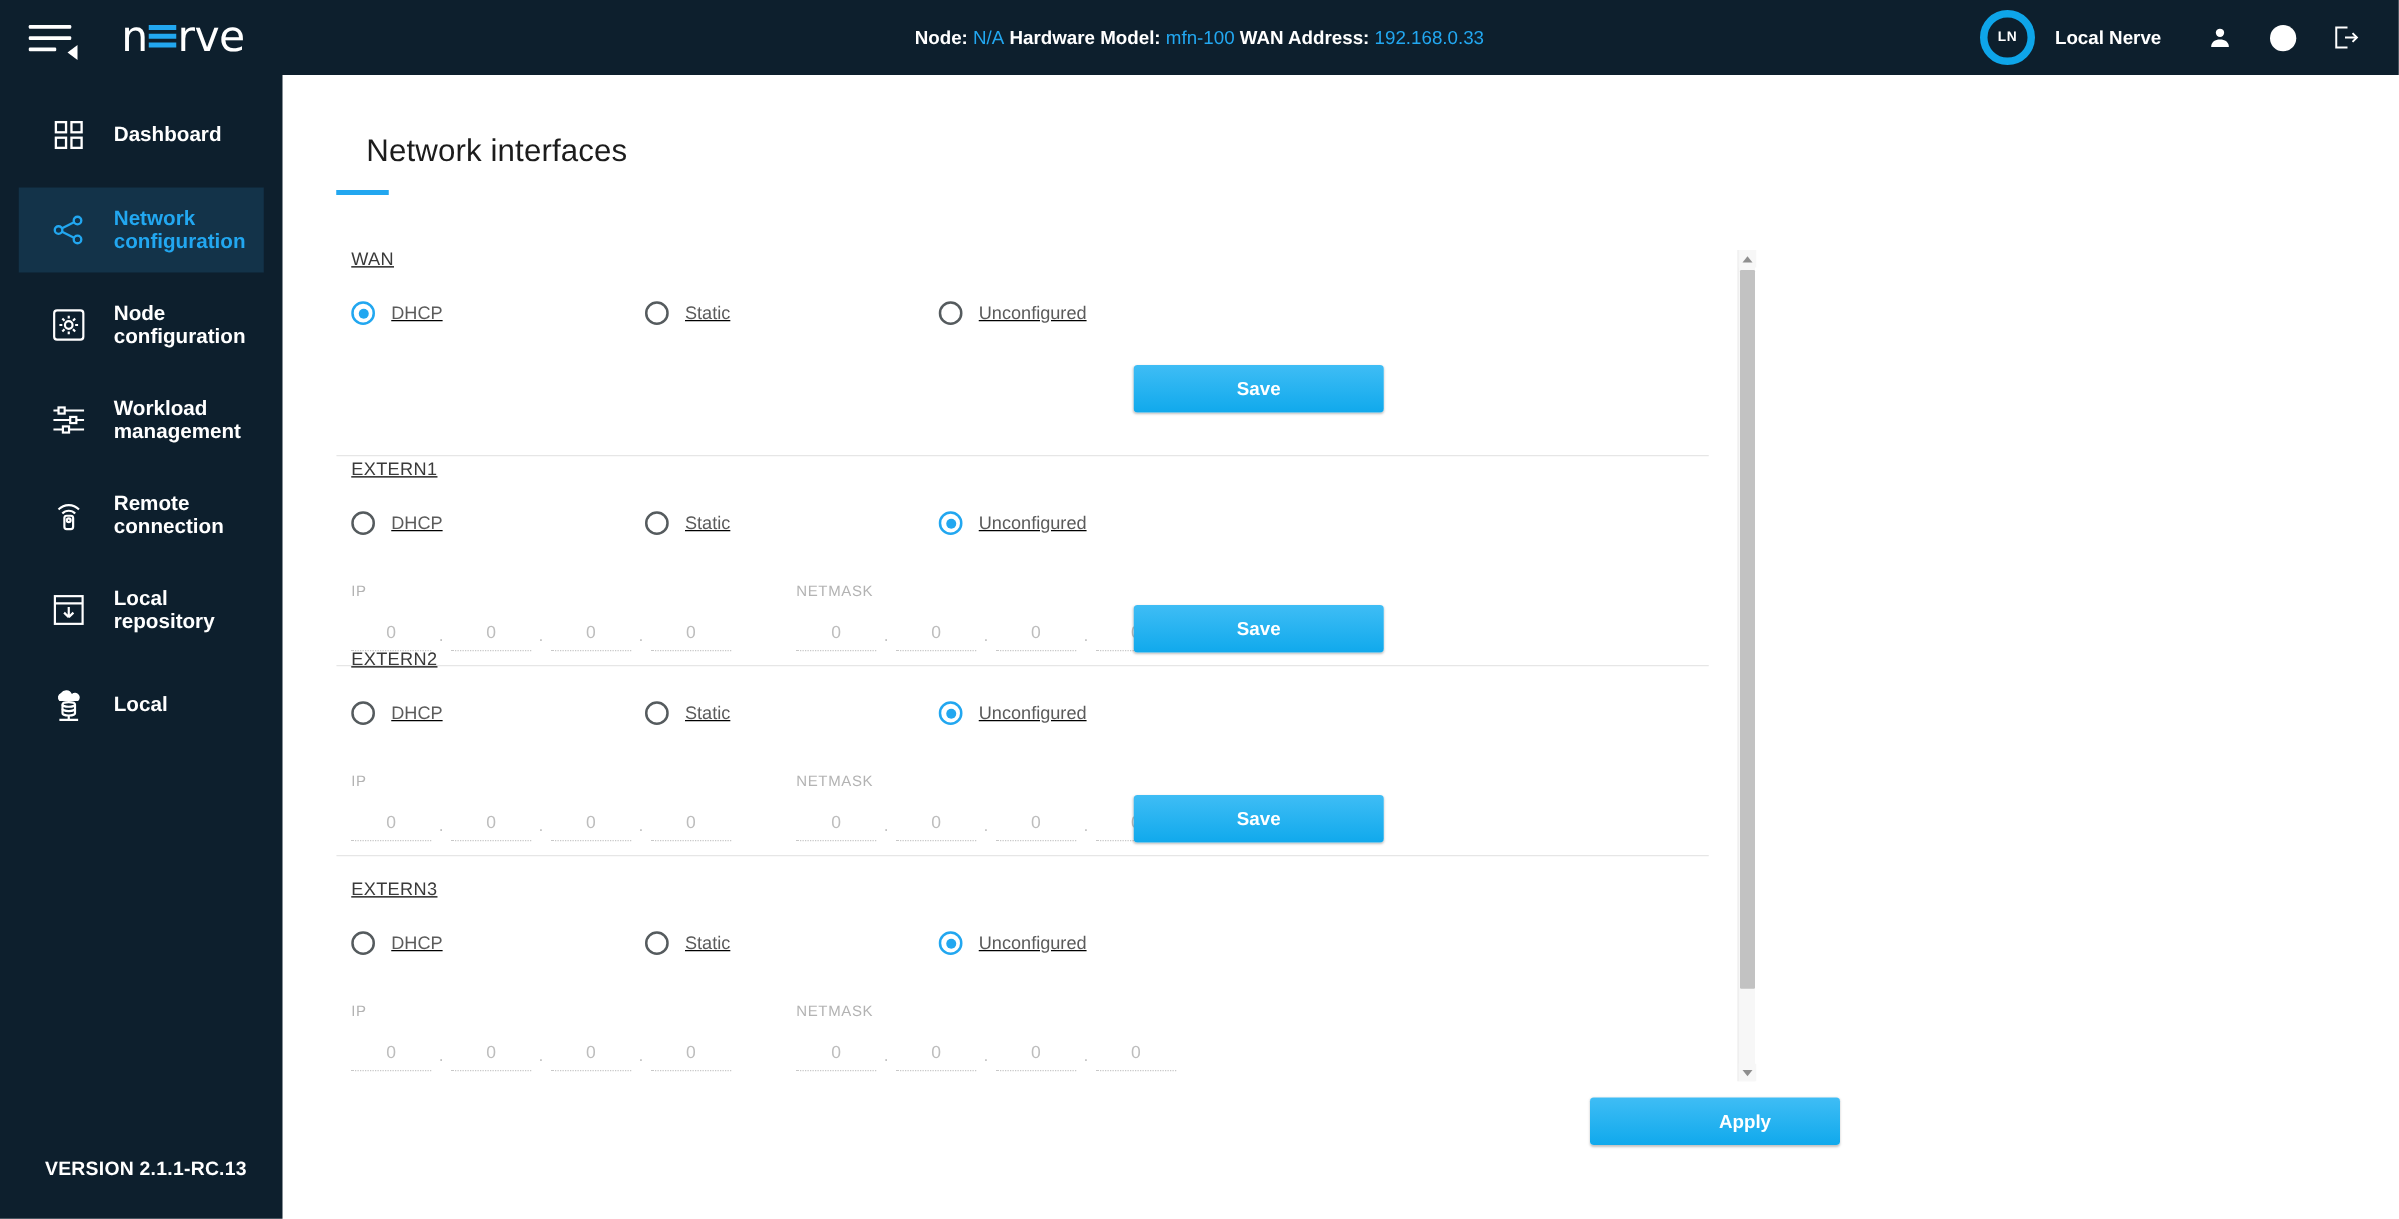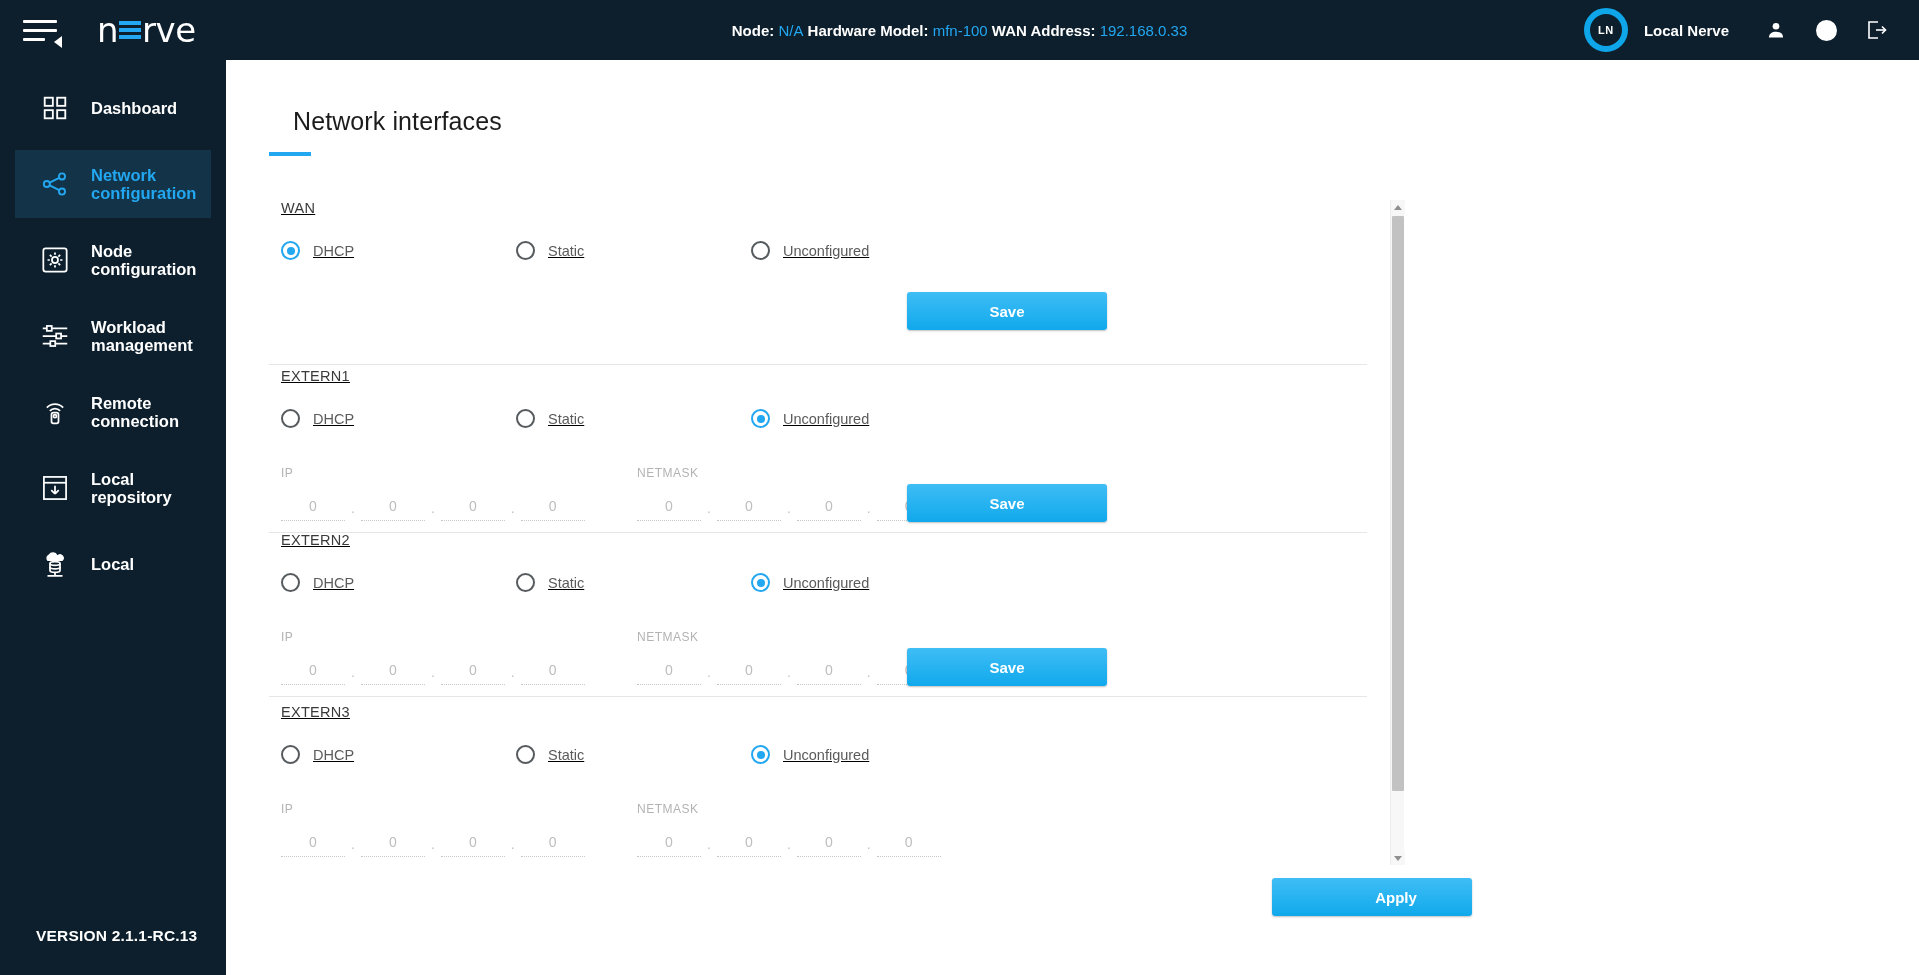--- a/index.html
+++ b/index.html
@@ -442,21 +442,21 @@
                 <span class="dotsep">.</span>
                 <div class="octet"><span>0</span></div>
                 <span class="dotsep">.</span>
                 <div class="octet"><span>0</span></div>
               </div>
             </div>
           </div>
           <button class="btn btn-save" style="left: 638px; top: 116px;">Save</button>
           <div class="divider" style="top: 164px;"></div>
         </div>
-        <div class="section" style="position: absolute; left: 0px; top: 332px; width: 1098px; height: 168px;">
+        <div class="section" style="position: absolute; left: 0px; top: 320px; width: 1098px; height: 168px;">
           <div class="secname">EXTERN2</div>
           <div class="radiorow">
             <div class="radio-opt o1">
               <span class="radio-mark"></span>
               <span class="radio-lbl">DHCP</span>
             </div>
             <div class="radio-opt o2">
               <span class="radio-mark"></span>
               <span class="radio-lbl">Static</span>
             </div>

